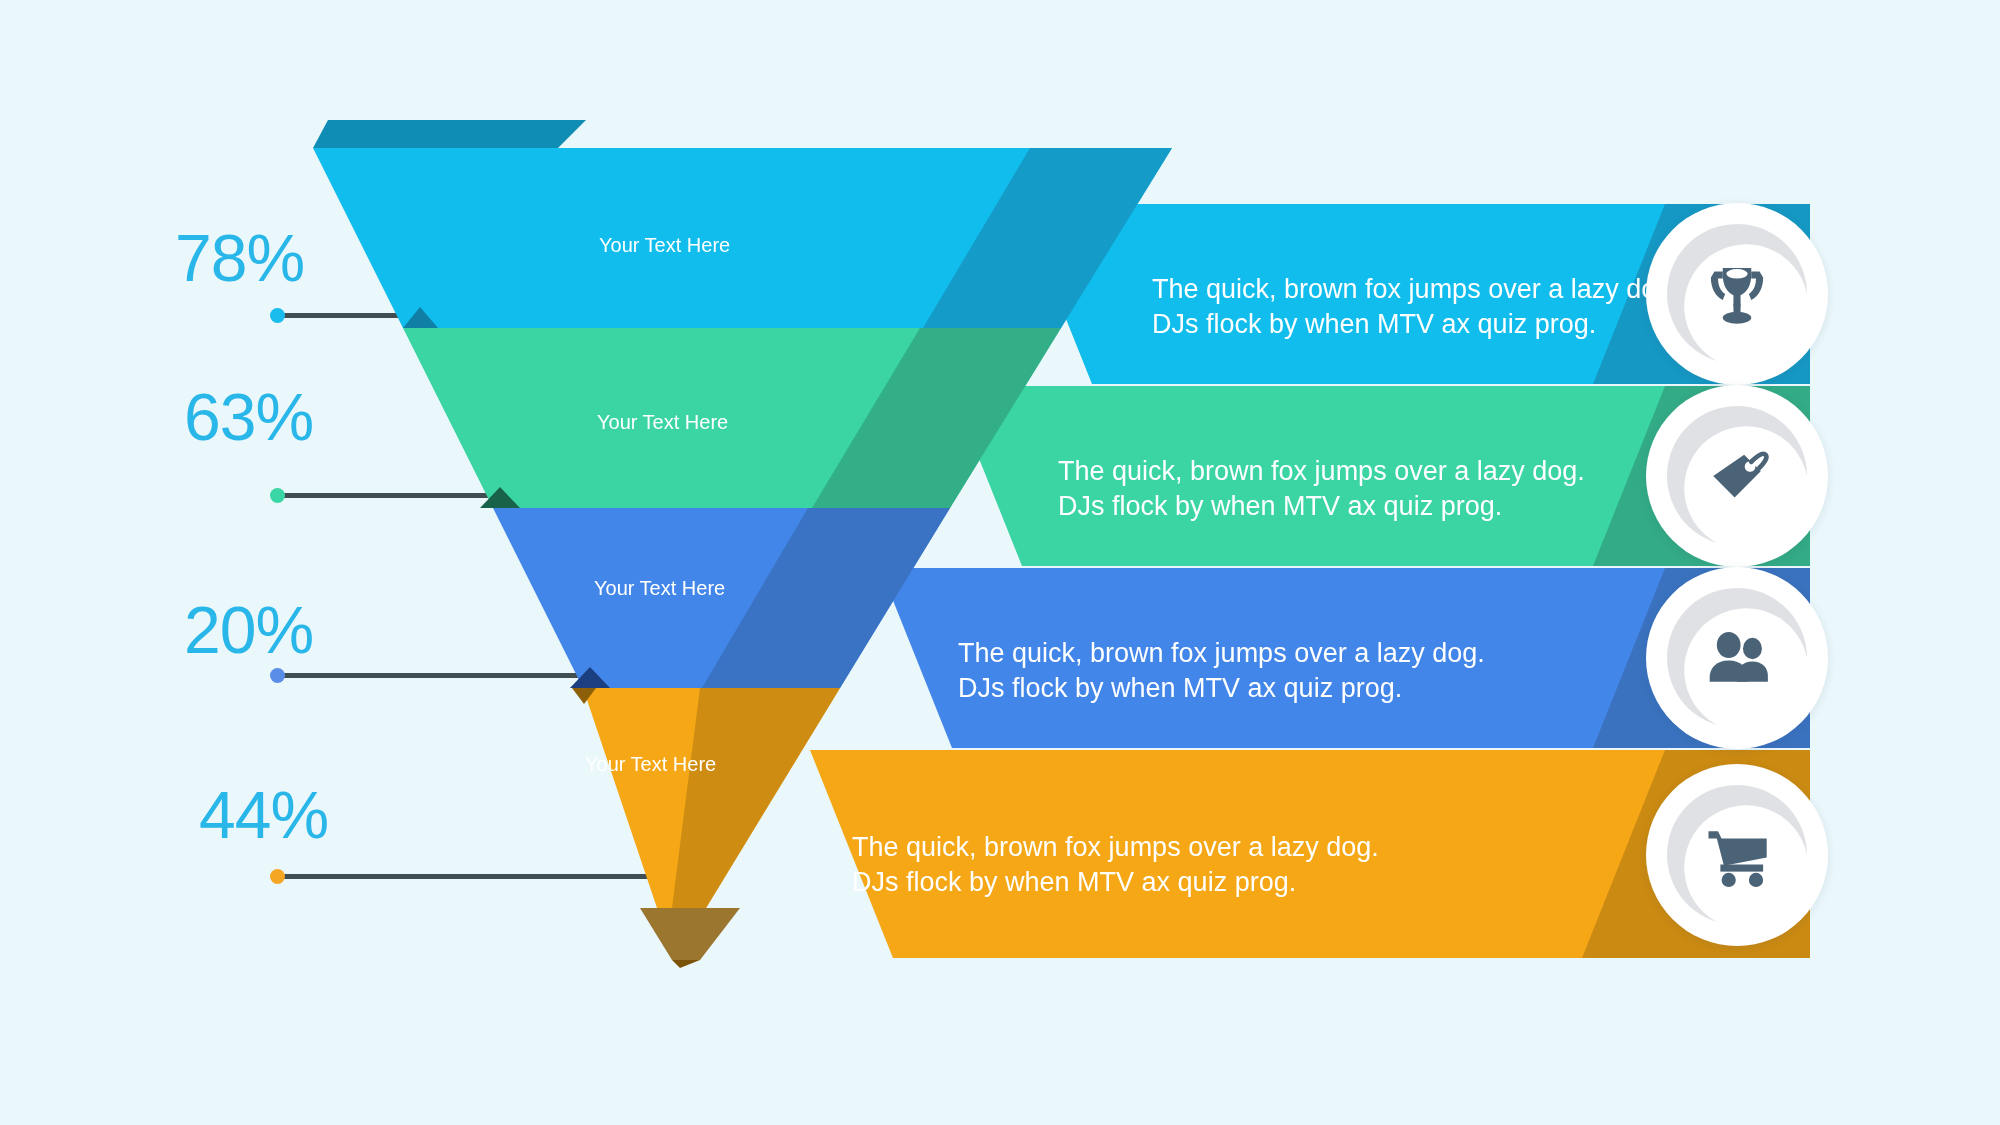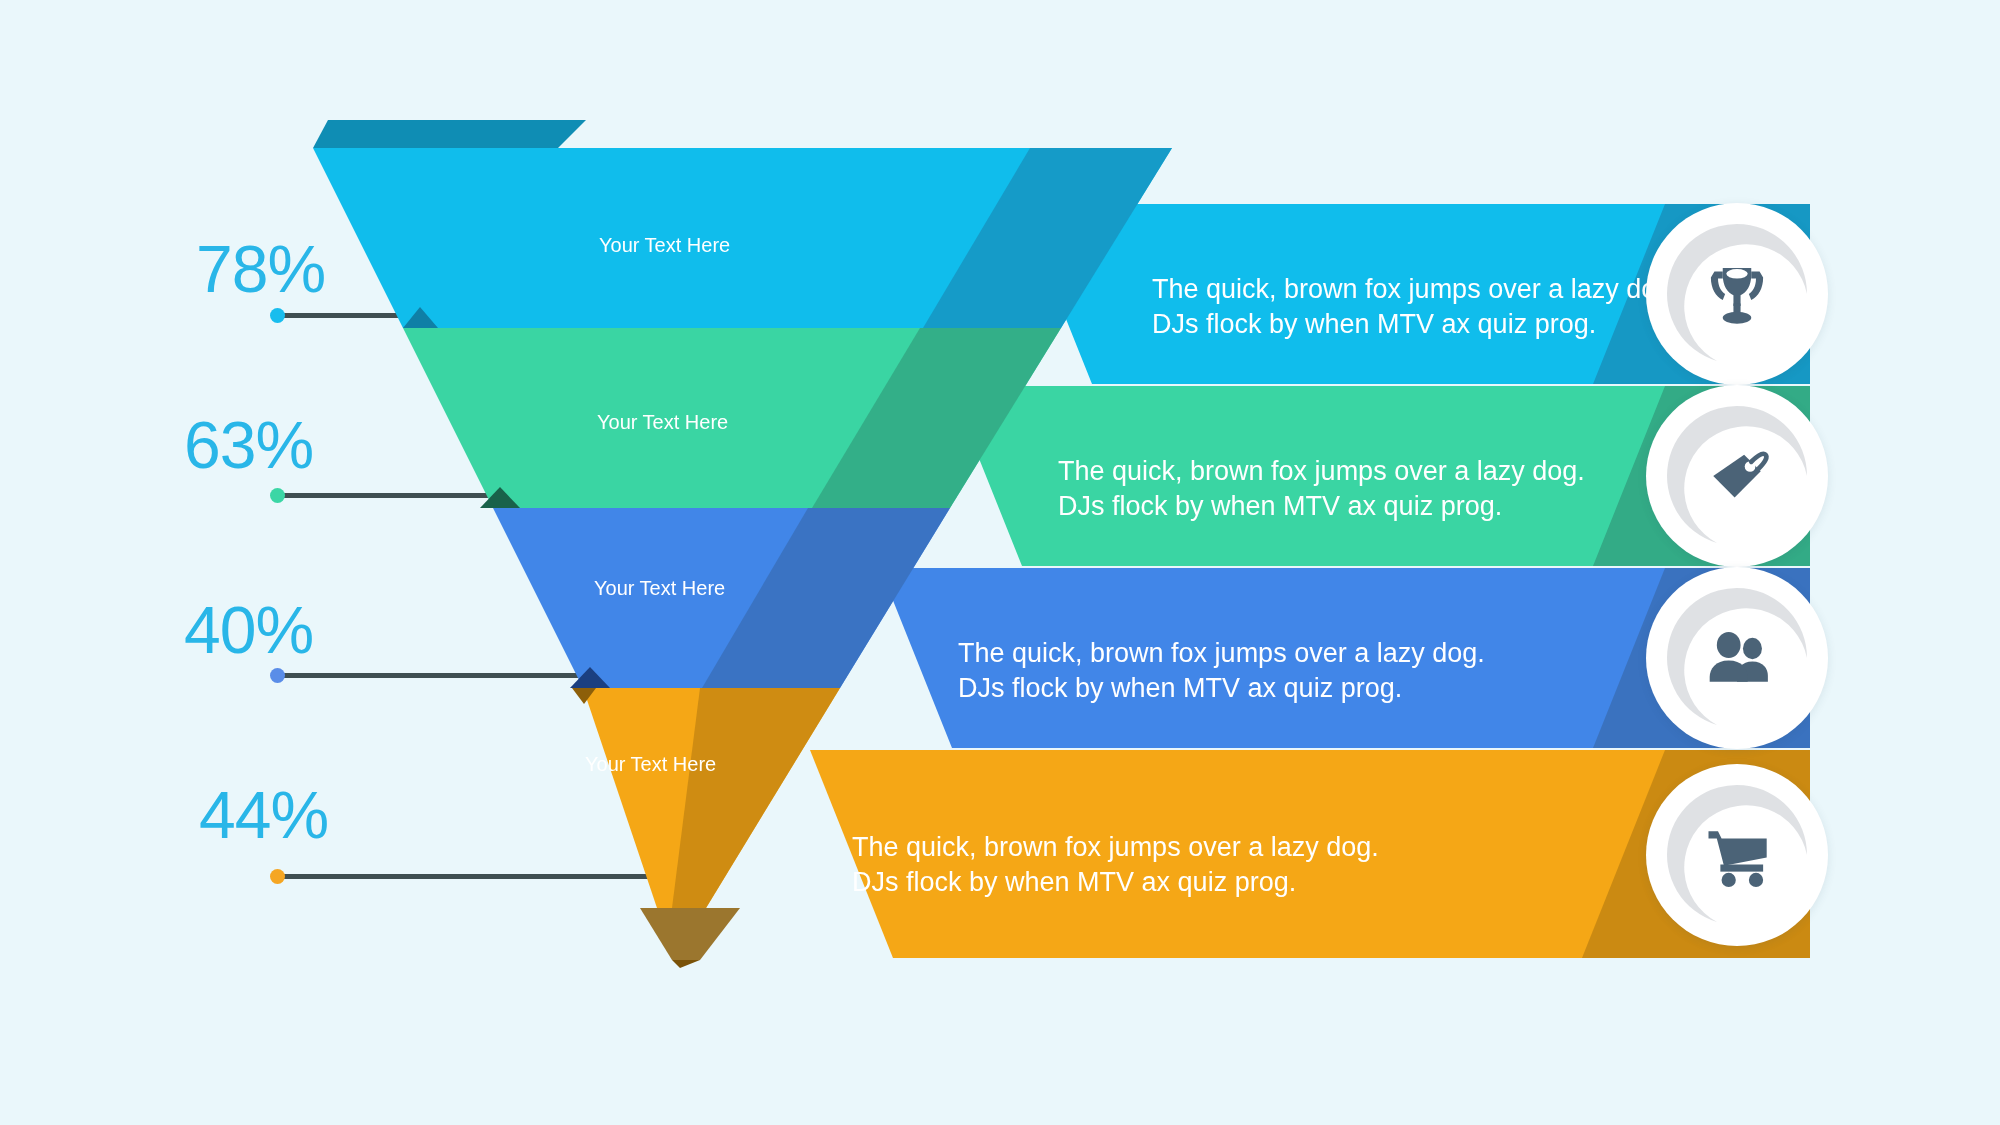--- a/index.html
+++ b/index.html
@@ -171,29 +171,29 @@
       <polygon points="560,700 590,667 612,700" fill="#8d5f09" opacity="0"></polygon>
       <polygon points="572,688 596,688 584,704" fill="#8d5f09"></polygon>
     </svg>
   </div>
 
   <div class="seg-label" style="left:599px;top:235px;">Your Text Here</div>
   <div class="seg-label" style="left:597px;top:412px;">Your Text Here</div>
   <div class="seg-label" style="left:594px;top:578px;">Your Text Here</div>
   <div class="seg-label" style="left:585px;top:754px;">Your Text Here</div>
 
-  <div class="pct" style="left:196px;top:225px;margin-top:11px;">78%</div>
+  <div class="pct" style="left:175px;top:225px;">78%</div>
   <div class="connector" style="left:278px;top:313px;width:143px;"></div>
   <div class="dot" style="left:270px;top:308px;background:#18bdee;"></div>
 
-  <div class="pct" style="left:184px;top:412px;">63%</div>
+  <div class="pct" style="left:184px;top:384px;">63%</div>
   <div class="connector" style="left:278px;top:493px;width:222px;"></div>
   <div class="dot" style="left:270px;top:488px;background:#3bd6a5;"></div>
 
-  <div class="pct" style="left:184px;top:597px;">40%</div>
+  <div class="pct" style="left:184px;top:597px;">20%</div>
   <div class="connector" style="left:278px;top:673px;width:312px;"></div>
   <div class="dot" style="left:270px;top:668px;background:#5a8de8;"></div>
 
   <div class="pct" style="left:199px;top:782px;">44%</div>
   <div class="connector" style="left:278px;top:874px;width:382px;"></div>
   <div class="dot" style="left:270px;top:869px;background:#f5a623;"></div>
 
   <div class="icon-circle" style="left:1646px;top:203px;">
     <svg class="icon-arc" viewBox="0 0 160 160">
       <path d="M150,80 A70,70 0 1 0 60,147 A62,62 0 1 1 150,80 Z" fill="#d9dcdf" opacity="0.85"></path>

